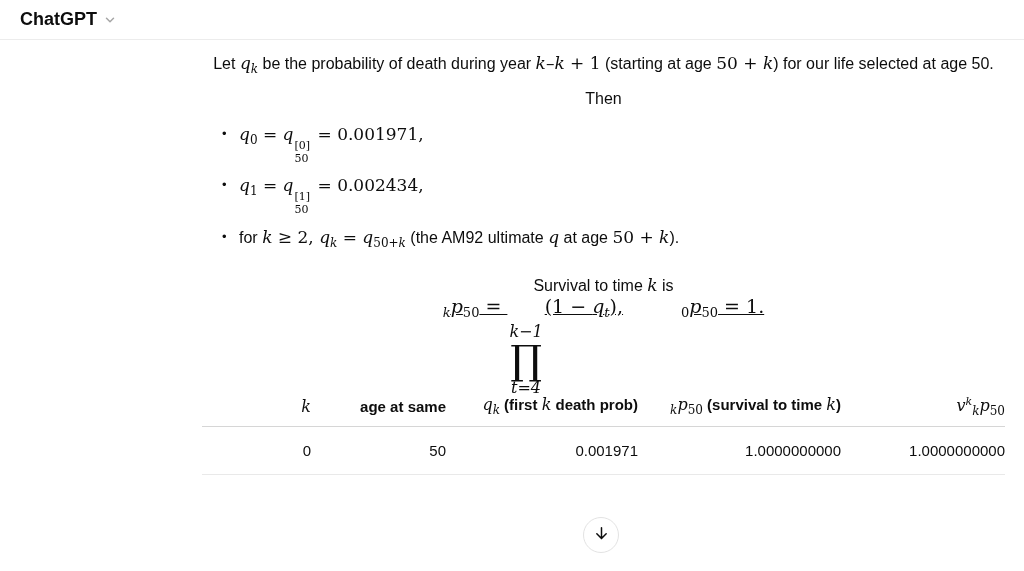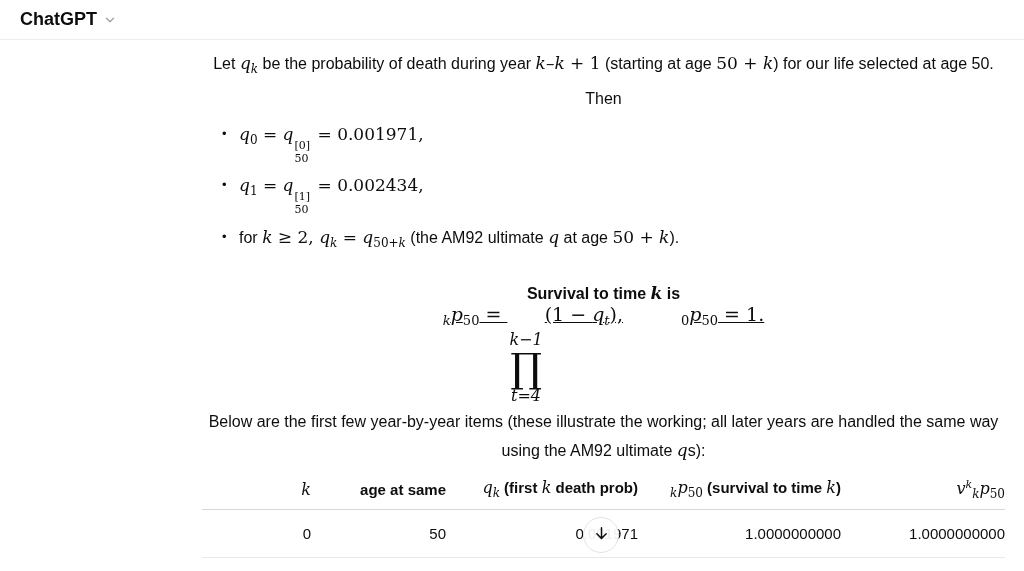--- a/index.html
+++ b/index.html
@@ -75,33 +75,32 @@
           <span class="ss-sup">[0]</span>
           <span class="ss-sub">50</span>
         </span><span class="math keep"> = </span><span class="math">0.001971,</span></li>
     <li><span class="math it">q</span><span class="msub">1</span><span class="math keep"> = </span><span class="math it">q</span><span class="supsub">
           <span class="ss-sup">[1]</span>
           <span class="ss-sub">50</span>
         </span><span class="math keep"> = </span><span class="math">0.002434,</span></li>
     <li><span>for </span><span class="math it">k</span><span class="math keep"> ≥ 2, </span><span class="math it">q</span><span class="msub it">k</span><span class="math keep"> = </span><span class="math it">q</span><span class="msub">50+</span><span class="msub it">k</span><span> (the AM92 ultimate </span><span class="math it">q</span><span> at age </span><span class="math keep">50 + </span><span class="math it">k</span><span>).</span></li>
   </ul>
 
-  <p class="body" style="margin-top:21px;font-weight:bold;"><span>Survival to time </span><span class="math it">k</span><span> is</span></p>
+  <p class="body" style="margin-top:13px;"><span>Survival to time </span><span class="math it">k</span><span> is</span></p>
 
   <div class="equation">
     <span>
       <span class="eq-presub">k</span><span class="it">p</span><span class="eq-sub">50</span><span class="keep"> = </span><span class="prod">
           <span class="lim">k−1</span>
           <span class="sym">∏</span>
           <span class="lim">t=4</span>
         </span><span class="keep">(1 − </span><span class="it">q</span><span class="eq-sub it">t</span><span>),</span><span class="eq-gap"></span><span class="eq-sub">0</span><span class="it">p</span><span class="eq-sub">50</span><span class="keep"> = 1.</span>
     </span>
   </div>
 
-  <p class="body" style="margin-top:17px;"><span>Below are the first few year-by-year items (these illustrate the working; all later years are handled the same way using the AM92 ultimate </span><span class="math it">q</span><span>s):</span></p>
 
   <table class="tbl">
     <colgroup>
         <col class="c1">
         <col class="c2">
         <col class="c3">
         <col class="c4">
         <col class="c5">
       </colgroup>
     <thead>

